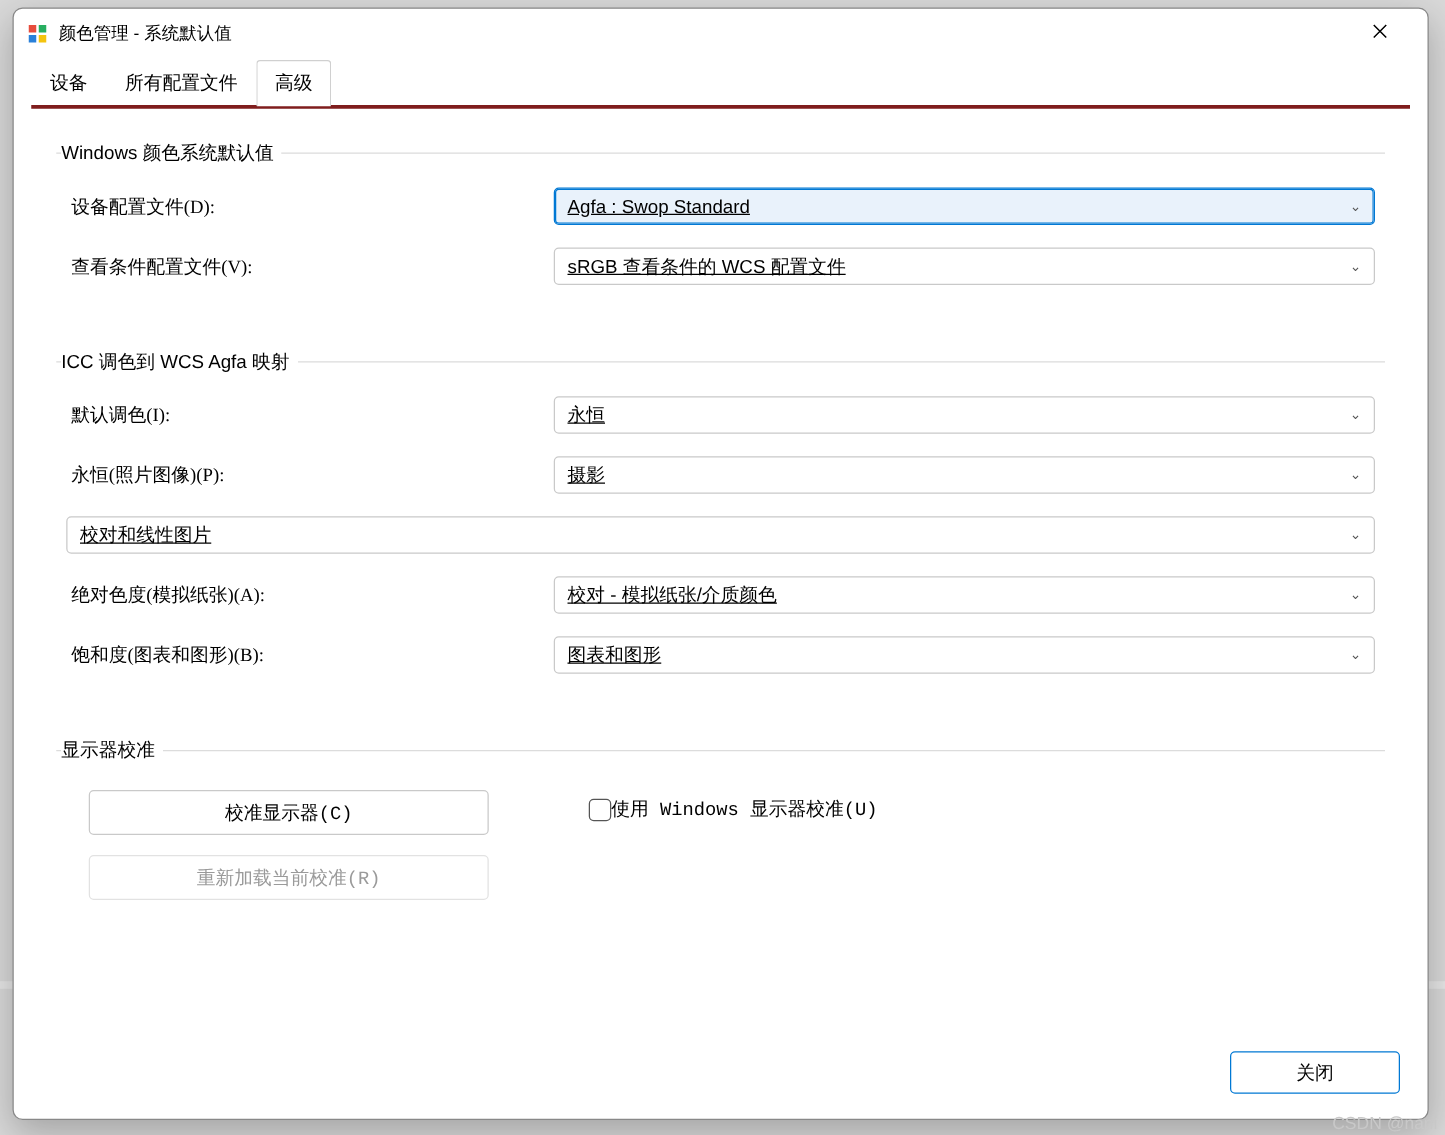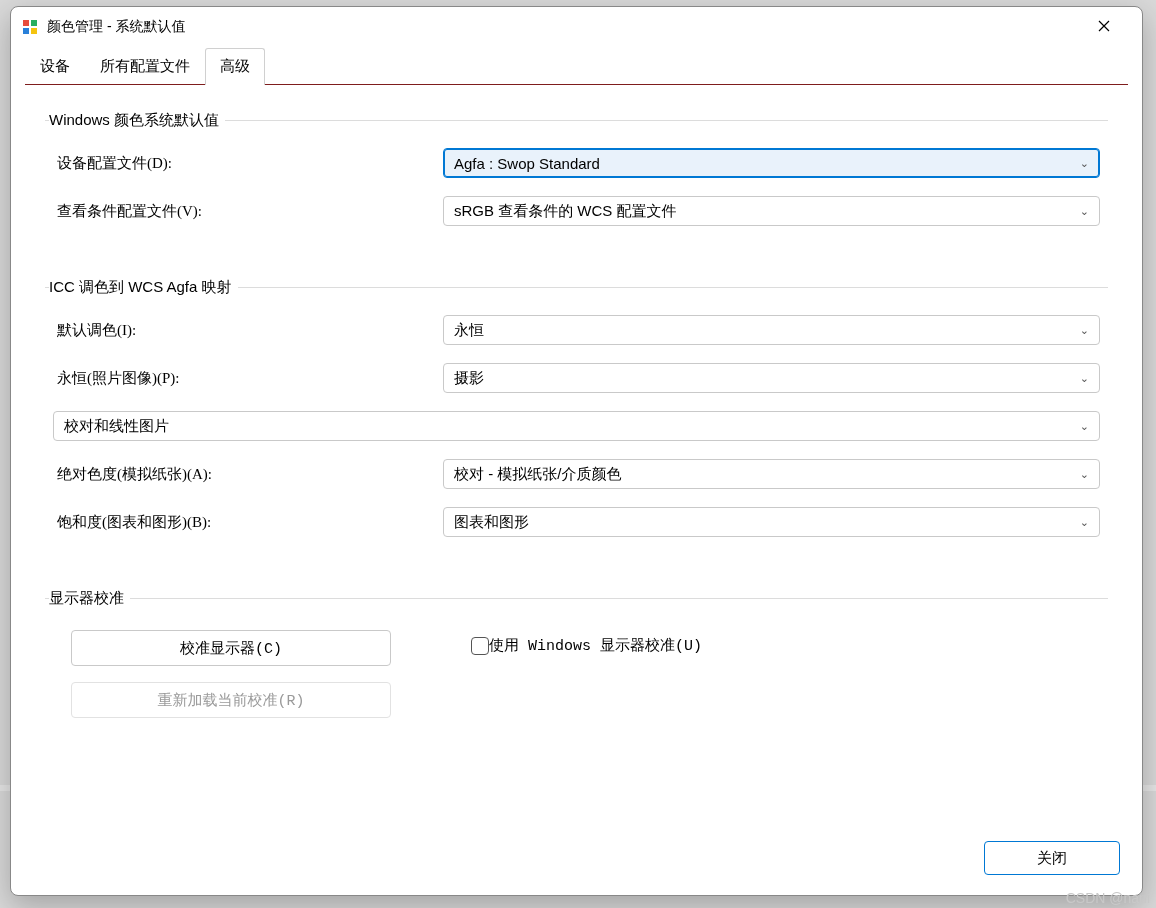--- a/index.html
+++ b/index.html
@@ -61,21 +61,21 @@
     }
     .tab.active {
       border-color: #d0d0d0;
       border-top-left-radius: 3px;
       border-top-right-radius: 3px;
       z-index: 2;
     }
     .tab:not(.active) { background: #fff; }
     
     .tab-panel {
-      border-top: 1px solid #7f1d1d;
+      border-top: 3px solid #7f1d1d;
       margin: 0 14px;
       flex: 1;
       position: relative;
       padding: 26px 20px 10px 20px;
     }
     
     fieldset.group {
       border: 1px solid #dcdcdc;
       border-left: none; border-right: none; border-bottom: none;
       margin: 0 0 28px 0;
@@ -109,20 +109,21 @@
       flex: 1;
       height: 30px;
       border: 1px solid #c9c9c9;
       border-radius: 4px;
       background: #fff;
       display: flex;
       align-items: center;
       padding: 0 32px 0 10px;
       position: relative;
       font-size: 15px;
+      text-decoration: underline;
     }
     .combo.focused {
       border-color: #0078d4;
       background: #e9f2fb;
       box-shadow: inset 0 0 0 1px #0078d4;
     }
     .combo .chev {
       position: absolute; right: 10px; top: 50%;
       transform: translateY(-50%);
       font-size: 11px; color: #555;

